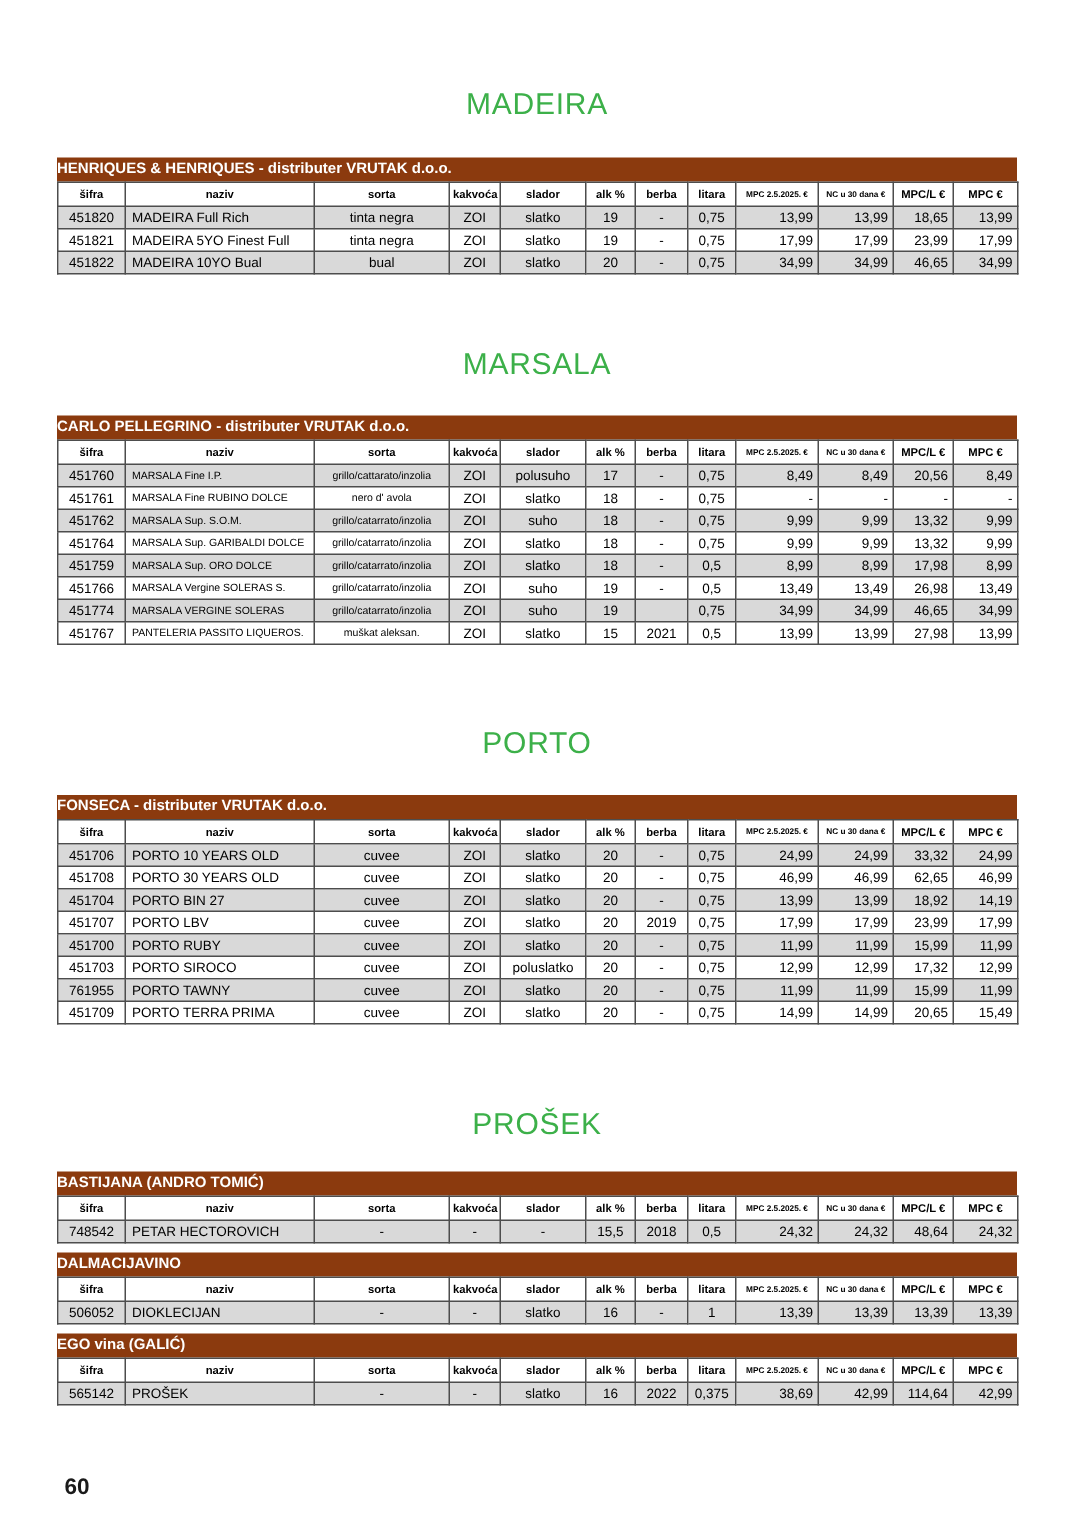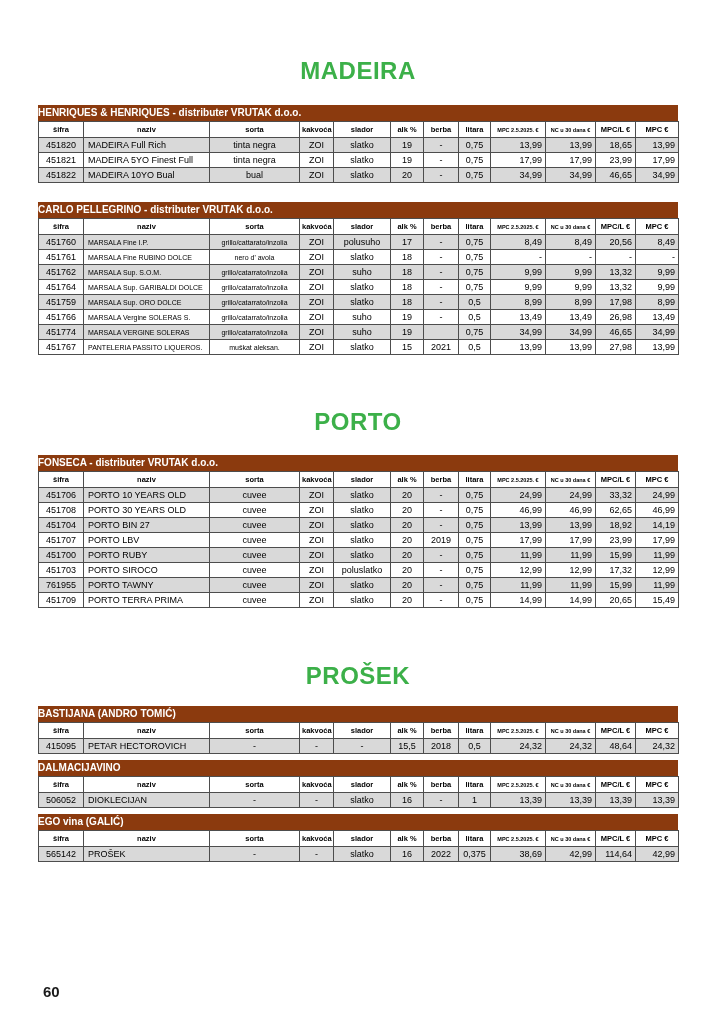--- a/index.html
+++ b/index.html
@@ -12,22 +12,22 @@
   body{
     width:716px;height:1024px;
     background:#ffffff;
     font-family:"Liberation Sans", sans-serif;
     position:relative;
     overflow:hidden;
   }
   .page{width:716px;height:1024px;position:relative;padding-top:56px;box-sizing:border-box;}
   .section-title{
     text-align:center;
-    font-size:24px;
-    font-weight:bold;
+    font-size:20px;
+    font-weight:normal;
     color:var(--title);
     line-height:29px;
     letter-spacing:0.5px;
   }
   .section:nth-child(2) .section-title{margin-top:46px;}
   .section:nth-child(3) .section-title{margin-top:52px;}
   .section:nth-child(4) .section-title{margin-top:53px;}
   .table-wrap{width:640px;margin-left:38px;margin-top:19px;}
   .section:nth-child(1) .table-wrap{margin-top:20px;}
   .section:nth-child(4) .table-wrap{margin-top:16px;}
@@ -165,20 +165,21 @@
                 <td class="num">34,99</td>
                 <td class="num">34,99</td>
                 <td class="num">46,65</td>
                 <td class="num">34,99</td>
               </tr>
             </tbody>
           </table>
         </div>
       </div>
       <div class="section">
+        <div class="section-title">MARSALA</div>
         <div class="table-wrap">
           <div class="dist-bar">CARLO PELLEGRINO - distributer VRUTAK d.o.o.</div>
           <table>
             <colgroup>
               <col style="width: 45px;">
               <col style="width: 126px;">
               <col style="width: 90px;">
               <col style="width: 34px;">
               <col style="width: 57px;">
               <col style="width: 33px;">
@@ -504,21 +505,21 @@
                 <th>berba</th>
                 <th>litara</th>
                 <th class="tiny">MPC 2.5.2025. €</th>
                 <th class="tiny">NC u 30 dana €</th>
                 <th>MPC/L €</th>
                 <th>MPC €</th>
               </tr>
             </thead>
             <tbody>
               <tr>
-                <td class="">415095</td>
+                <td class="">748542</td>
                 <td class="c-naziv">PETAR HECTOROVICH</td>
                 <td class="">-</td>
                 <td class="">-</td>
                 <td class="">-</td>
                 <td class="">15,5</td>
                 <td class="">2018</td>
                 <td class="">0,5</td>
                 <td class="num">24,32</td>
                 <td class="num">24,32</td>
                 <td class="num">48,64</td>

